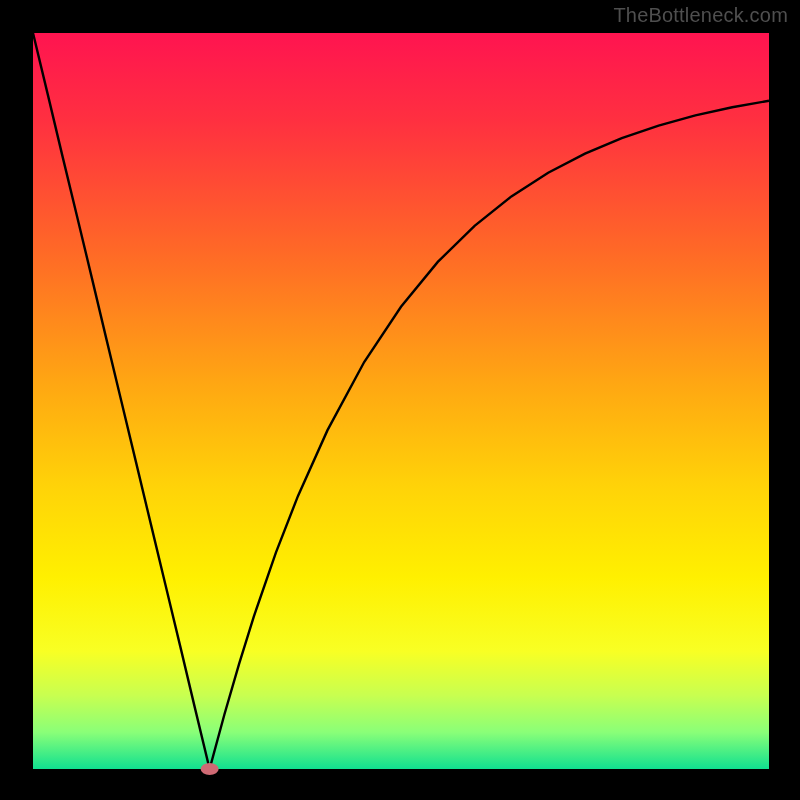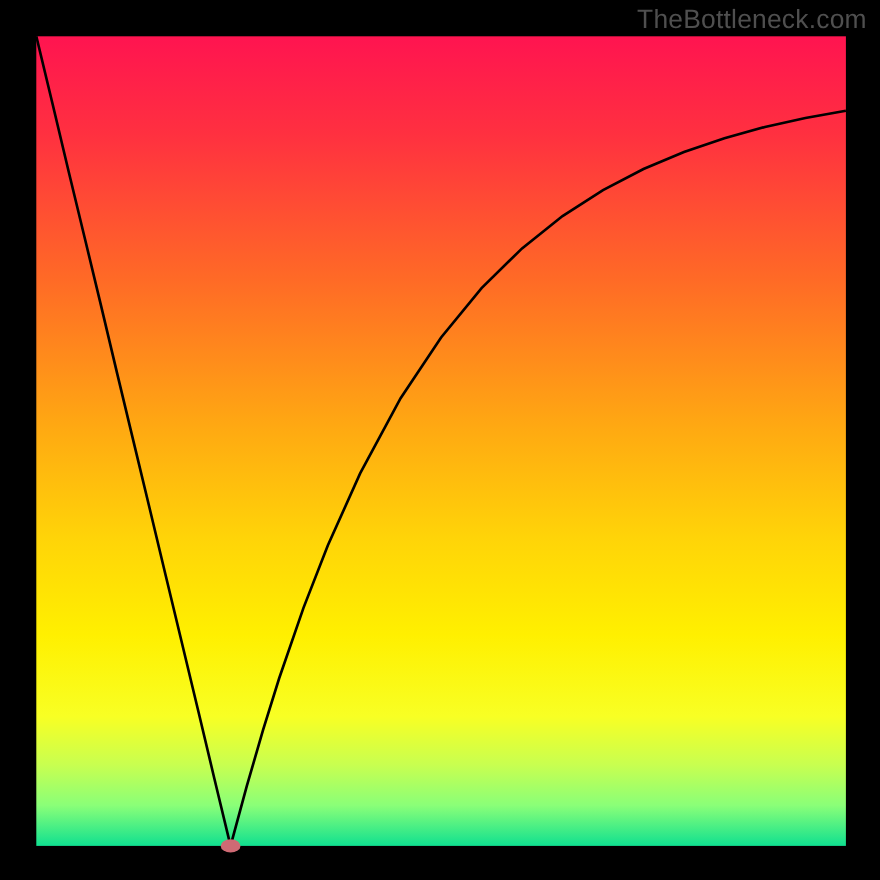--- a/index.html
+++ b/index.html
@@ -15,21 +15,21 @@
     position: relative;
     width: 800px;
     height: 800px;
     background: #000;
   }
   .watermark {
     position: absolute;
     top: 4px;
     right: 12px;
     color: #4f4f4f;
-    font-size: 24px;
+    font-size: 20px;
     letter-spacing: 0.2px;
     z-index: 30;
   }
   svg {
     position: absolute;
     top: 0;
     left: 0;
   }
 </style>
 </head>

